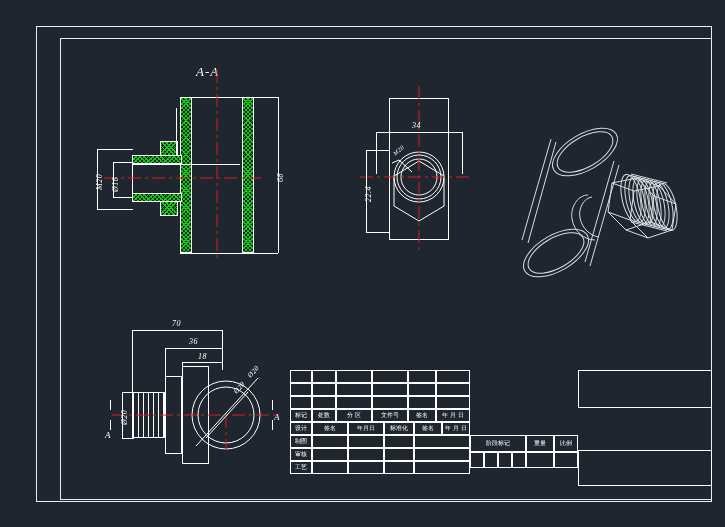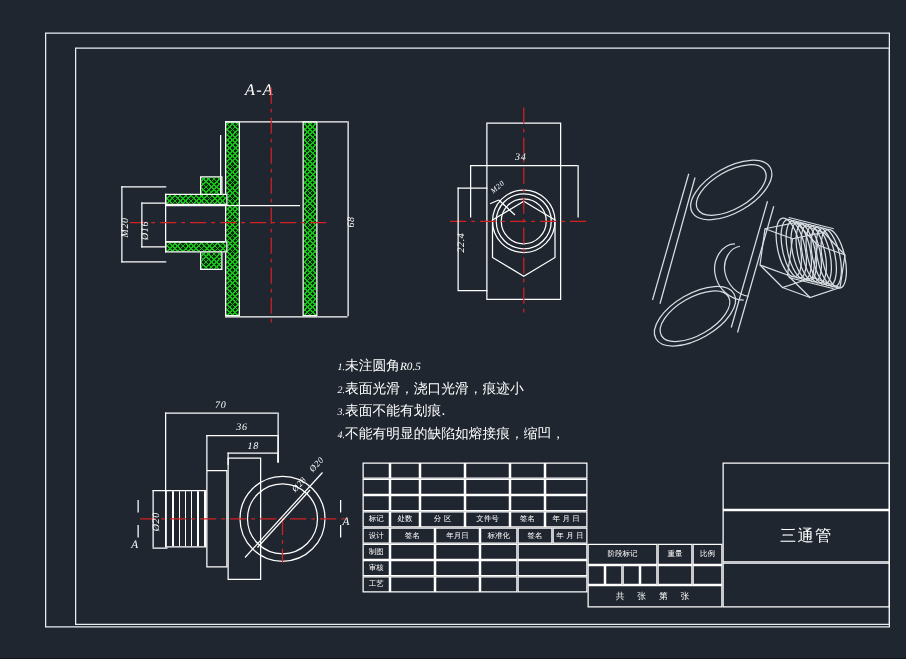--- a/index.html
+++ b/index.html
@@ -273,34 +273,20 @@
         <ellipse cx="635" cy="199" rx="9" ry="24" transform="rotate(-12 635 199)"></ellipse>
         <ellipse cx="631" cy="198" rx="9" ry="24" transform="rotate(-12 631 198)"></ellipse>
         <ellipse cx="667" cy="207" rx="9" ry="24" transform="rotate(-12 667 207)"></ellipse>
         <line x1="631" y1="174" x2="667" y2="183"></line>
         <line x1="631" y1="222" x2="667" y2="231"></line>
       </g>
     </svg>
   </div>
 
 
-  <div id="notes">
-    <div class="note">
-      <span class="num">1.</span><span>未注圆角</span><span class="small">R0.5</span>
-    </div>
-    <div class="note">
-      <span class="num">2.</span><span>表面光滑，浇口光滑，痕迹小</span>
-    </div>
-    <div class="note">
-      <span class="num">3.</span><span>表面不能有划痕.</span>
-    </div>
-    <div class="note">
-      <span class="num">4.</span><span>不能有明显的缺陷如熔接痕，缩凹，</span>
-    </div>
-  </div>
 
   <div>
 
     <div style="position:absolute; left:132px; top:392px; width:33px; height:46px;
                 border:1px solid #ffffff; box-sizing:border-box;
                 background-image: repeating-linear-gradient(90deg,#ffffff 0 1px, transparent 1px 5px);">
     </div>
 
     <div class="rect-o" style="left:165px; top:376px; width:17px; height:78px;"></div>
     <div class="rect-o" style="left:182px; top:366px; width:27px; height:98px;"></div>
@@ -420,20 +406,18 @@
     <div class="cell" style="left:236px; top:65px; width:28px; height:17px;">重量</div>
     <div class="cell" style="left:264px; top:65px; width:24px; height:17px;">比例</div>
 
     <div class="cell blank" style="left:180px; top:82px; width:14px; height:16px;"></div>
     <div class="cell blank" style="left:194px; top:82px; width:14px; height:16px;"></div>
     <div class="cell blank" style="left:208px; top:82px; width:14px; height:16px;"></div>
     <div class="cell blank" style="left:222px; top:82px; width:14px; height:16px;"></div>
     <div class="cell blank" style="left:236px; top:82px; width:28px; height:16px;"></div>
     <div class="cell blank" style="left:264px; top:82px; width:24px; height:16px;"></div>
 
-    <div class="cell sheets" style="left:180px; top:98px; width:108px; height:18px;">共  张 第  张</div>
 
     <div class="cell blank" style="left:288px; top:0px; width:134px; height:38px;"></div>
-    <div class="cell name-cn" style="left:288px; top:38px; width:134px; height:42px;">三通管</div>
     <div class="cell blank" style="left:288px; top:80px; width:134px; height:36px;"></div>
   </div>
 
 </div>
 
 </body></html>

